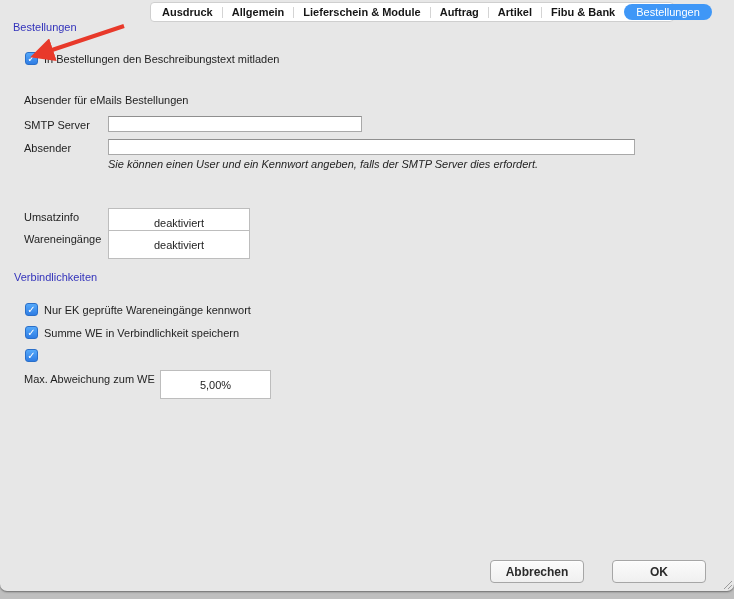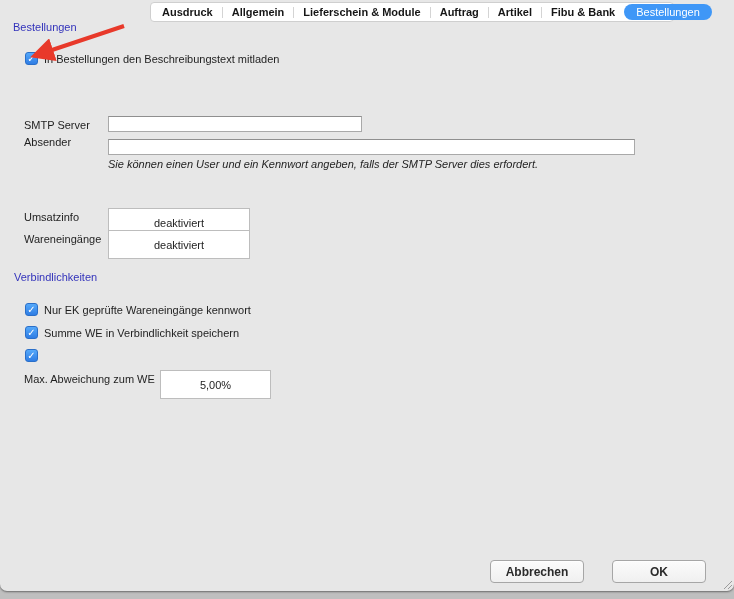--- a/index.html
+++ b/index.html
@@ -172,25 +172,26 @@
 
   <svg class="annotation-arrow" width="125" height="48" viewBox="0 0 125 48">
     <defs>
       <marker id="arrowhead" markerWidth="6" markerHeight="6" refX="4.2" refY="3" orient="auto">
         <path d="M0,0 L6,3 L0,6 Z" fill="#e8392a"></path>
       </marker>
     </defs>
     <line x1="114" y1="6" x2="27" y2="35" stroke="#e8392a" stroke-width="4" marker-end="url(#arrowhead)"></line>
   </svg>
 
+  <div class="form-label" style="left:24px; top:94px;">Absender für eMails Bestellungen</div>
 
   <div class="form-label" style="left:24px; top:119px;">SMTP Server</div>
   <input class="text-input" style="left: 108px; top: 116px; width: 254px;" value="">
 
-  <div class="form-label" style="left:24px; top:136px;">Absender</div>
+  <div class="form-label" style="left:24px; top:142px;">Absender</div>
   <input class="text-input" style="left: 108px; top: 139px; width: 527px;" value="">
 
   <div class="hint" style="left:108px; top:158px;font-style:italic;">Sie können einen User und ein Kennwort angeben, falls der SMTP Server dies erfordert.</div>
 
   <div class="form-label" style="left:24px; top:211px;">Umsatzinfo</div>
   <div class="value-box" style="left:108px; top:208px; width:142px;">deaktiviert</div>
 
   <div class="form-label" style="left:24px; top:233px;">Wareneingänge</div>
   <div class="value-box" style="left:108px; top:230px; width:142px;">deaktiviert</div>
 

